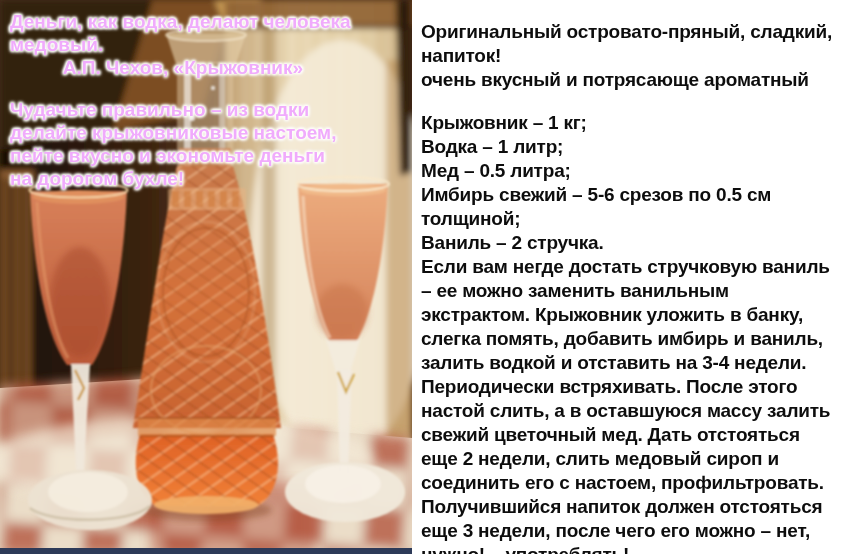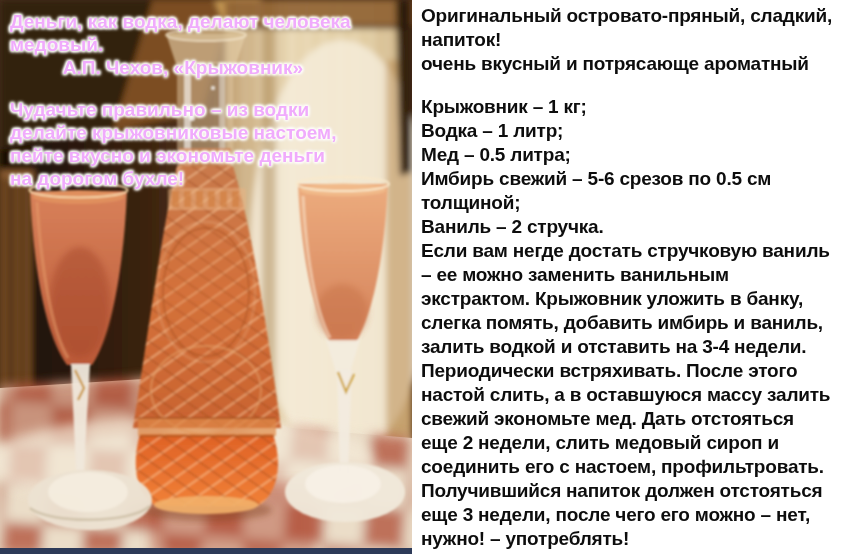--- a/index.html
+++ b/index.html
@@ -7,21 +7,21 @@
         font-family:"Liberation Sans", sans-serif;background:#ffffff;}
   .photo{position:absolute;left:0;top:0;width:412px;height:554px;overflow:hidden;background:#4b2e16;}
   .photo svg{display:block;}
   .overlay{position:absolute;left:10px;top:10px;width:398px;
            font-weight:bold;font-size:19px;line-height:23px;color:#f0abfc;
            text-shadow:0 0 3px #ffffff,0 0 5px #fffdf6,1px 1px 3px #ffffff,
                        -1px -1px 3px #ffffff,1px -1px 3px #ffffff,-1px 1px 3px #ffffff;}
   .oline{white-space:pre;}
   .oline.blank{height:19px;}
   .recipe{position:absolute;left:412px;top:0;width:451px;height:418px;background:#ffffff;
-          box-sizing:border-box;padding:4px 0 0 9px;
+          box-sizing:border-box;padding:20px 0 0 9px;
           font-weight:bold;font-size:19px;line-height:24px;letter-spacing:-0.2px;color:#0d0d0d;}
   .rline{white-space:pre;}
   .rline.blank{height:19px;}
 </style>
 </head>
 <body>
 
 <div class="page">
 
   <div class="photo">
@@ -200,21 +200,21 @@
       <div class="rline">Имбирь свежий – 5-6 срезов по 0.5 см</div>
       <div class="rline">толщиной;</div>
       <div class="rline">Ваниль – 2 стручка.</div>
       <div class="rline">Если вам негде достать стручковую ваниль</div>
       <div class="rline">– ее можно заменить ванильным</div>
       <div class="rline">экстрактом. Крыжовник уложить в банку,</div>
       <div class="rline">слегка помять, добавить имбирь и ваниль,</div>
       <div class="rline">залить водкой и отставить на 3-4 недели.</div>
       <div class="rline">Периодически встряхивать. После этого</div>
       <div class="rline">настой слить, а в оставшуюся массу залить</div>
-      <div class="rline">свежий экономьте мед. Дать отстояться</div>
+      <div class="rline">свежий цветочный мед. Дать отстояться</div>
       <div class="rline">еще 2 недели, слить медовый сироп и</div>
       <div class="rline">соединить его с настоем, профильтровать.</div>
       <div class="rline">Получившийся напиток должен отстояться</div>
       <div class="rline">еще 3 недели, после чего его можно – нет,</div>
       <div class="rline">нужно! – употреблять!</div>
     </div>
 
 </div>
 
 </body></html>

